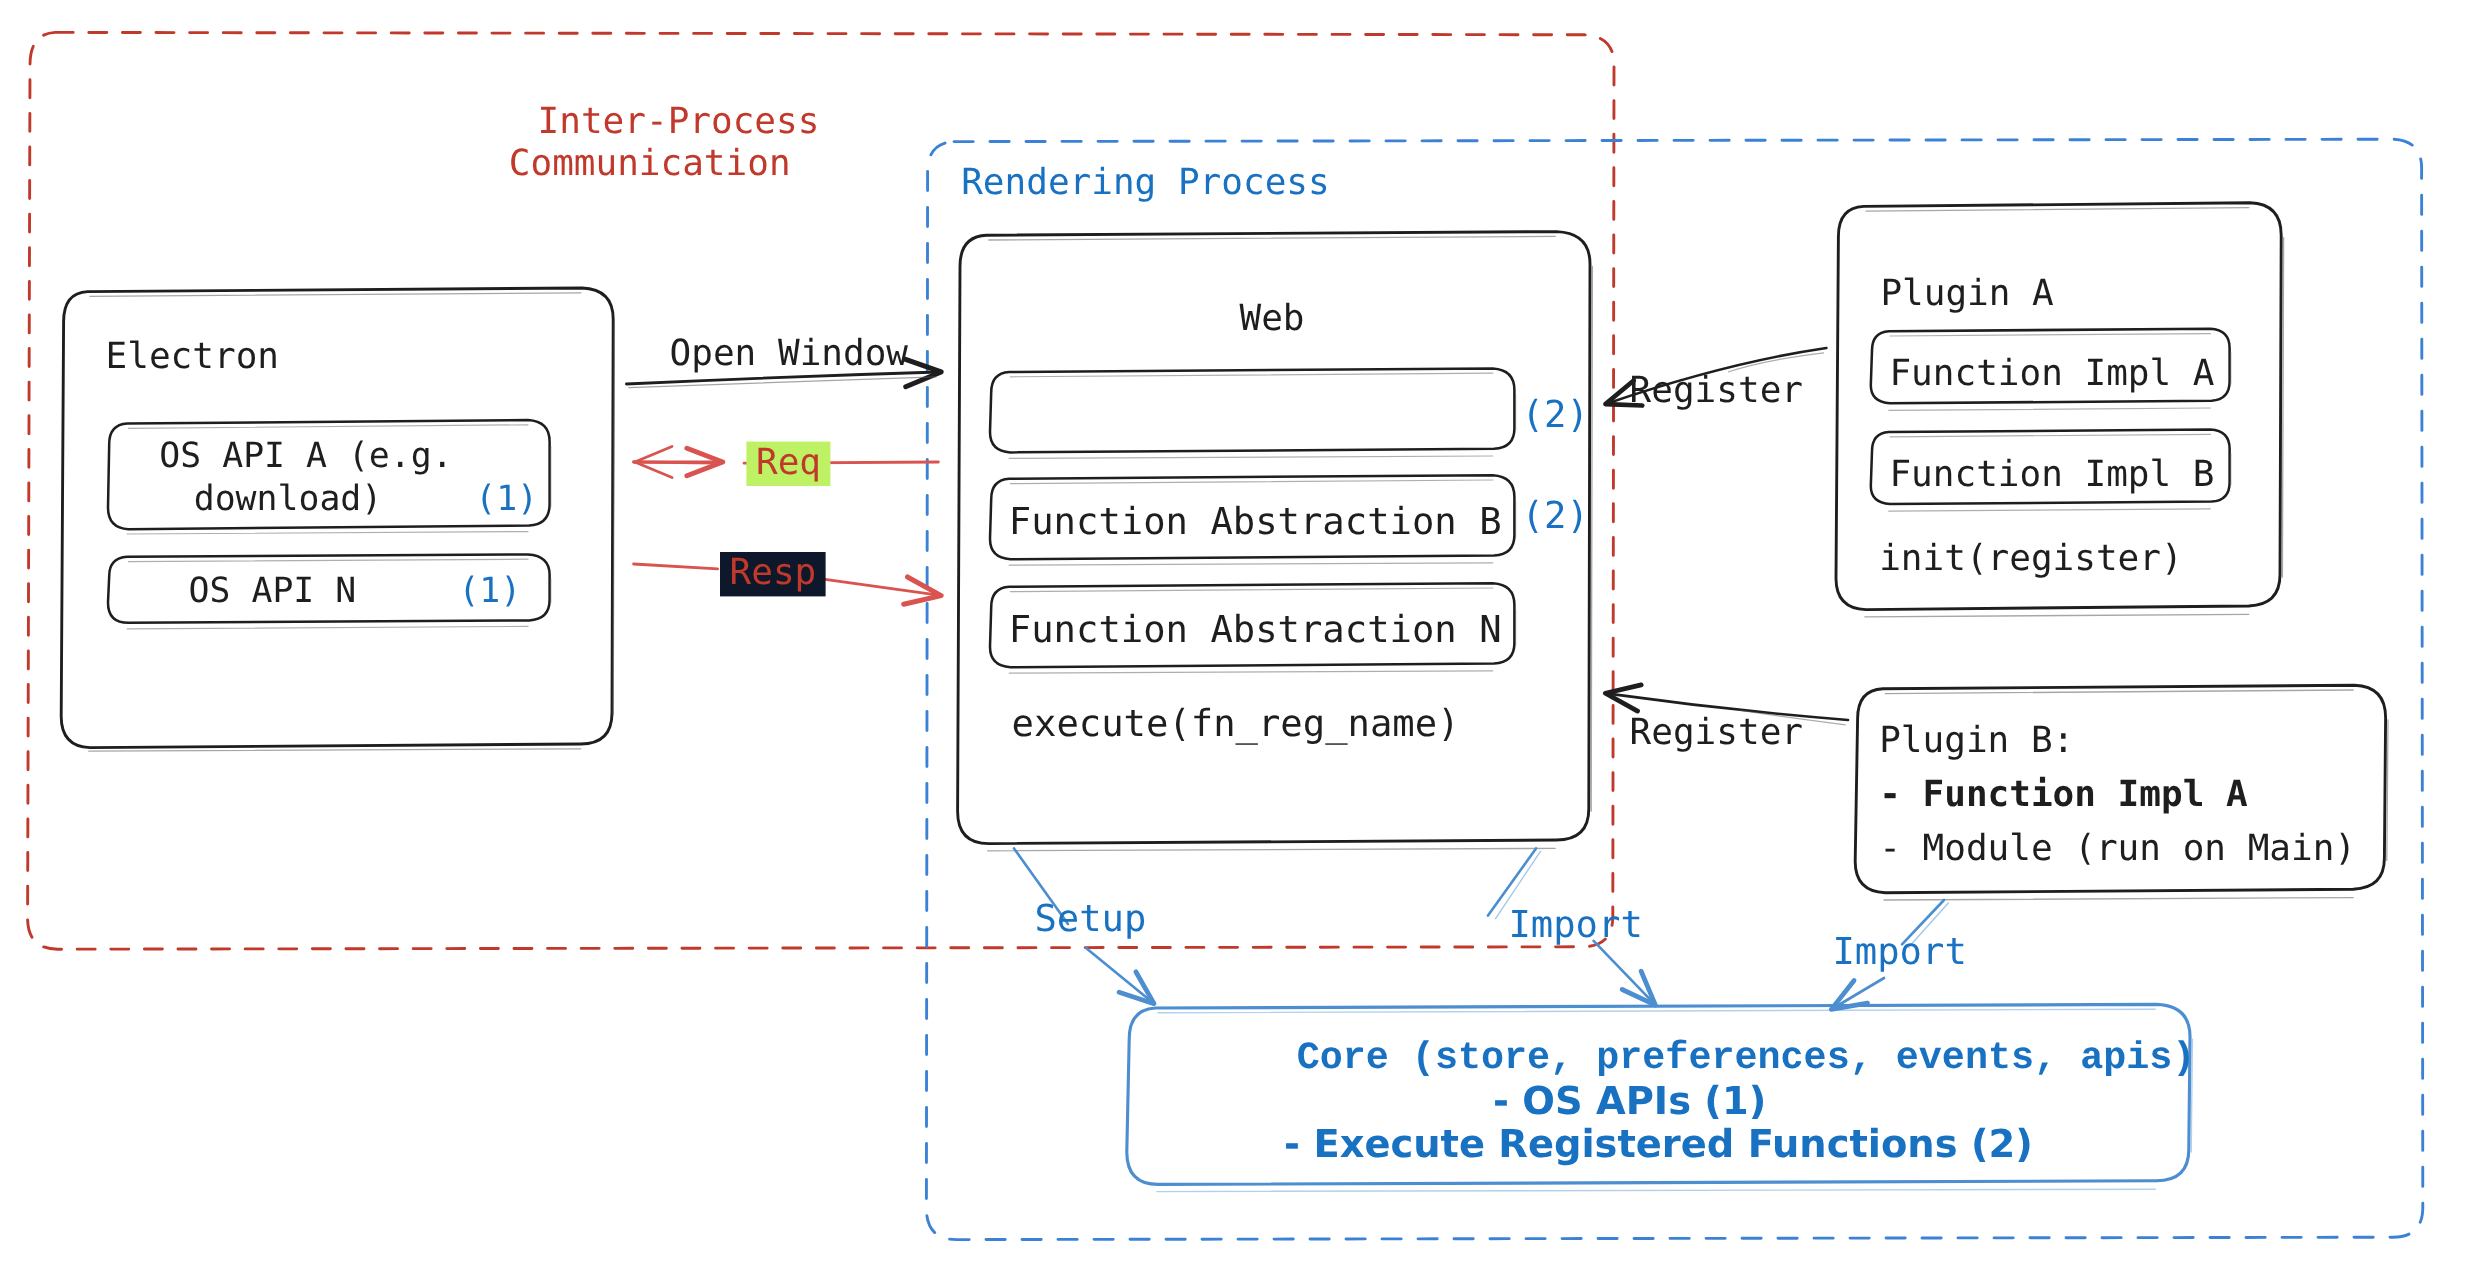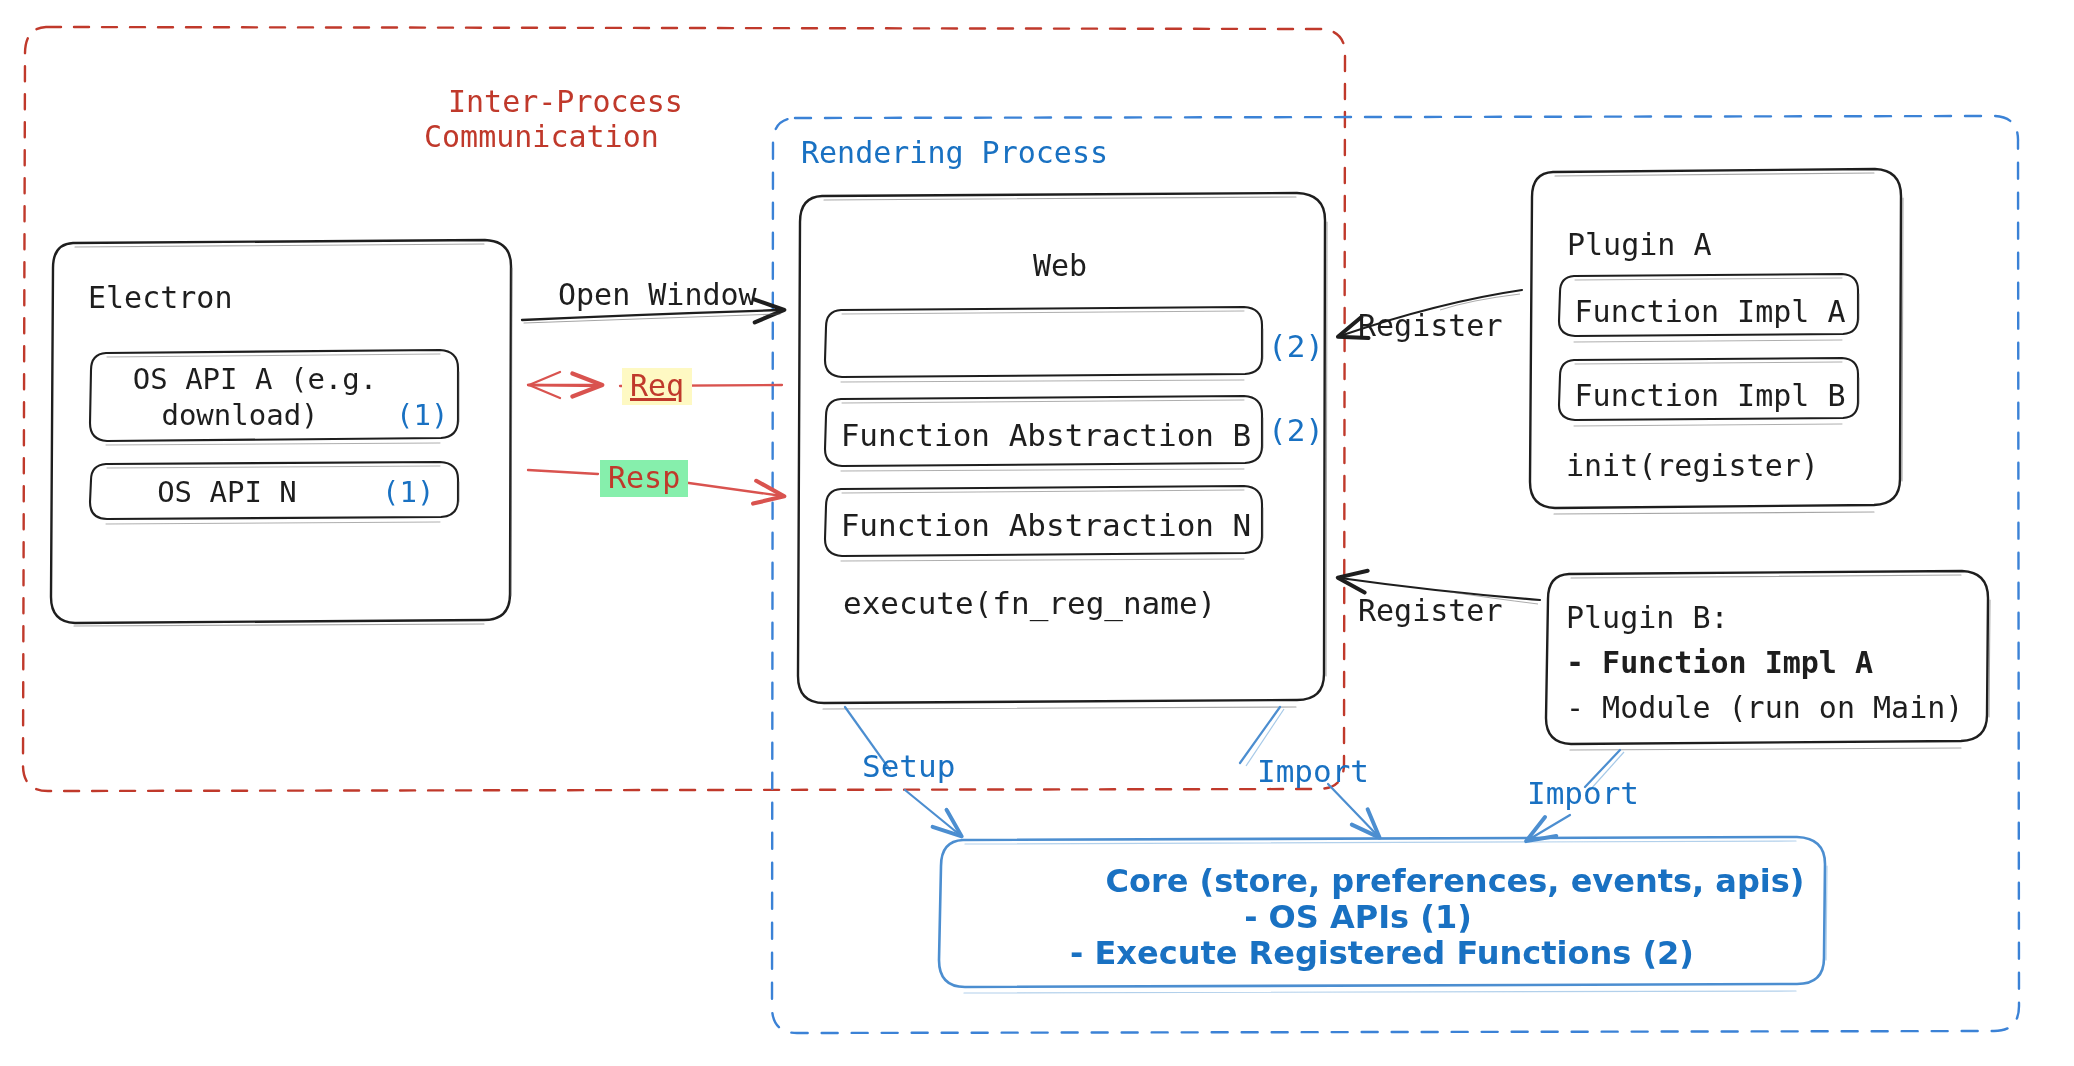--- a/index.html
+++ b/index.html
@@ -182,23 +182,23 @@
 
   <div class="lbl t-29 center" style="left:105px; top:362px; width:300px;">OS API A (e.g.</div>
   <div class="lbl t-29 center" style="left:90px; top:398px; width:300px;">download)</div>
   <div class="lbl blue t-29" style="left:396px; top:398px;">(1)</div>
 
   <div class="lbl t-29 center" style="left:112px; top:475px; width:230px;">OS API N</div>
   <div class="lbl blue t-29" style="left:382px; top:475px;">(1)</div>
 
   <div class="lbl t-30" style="left:558px; top:277px;">Open Window</div>
 
-  <div class="lbl red t-30" style="left:622px; top:368px; background:#fef9c3; padding:0 8px;text-decoration:underline;">Req</div>
-
-  <div class="lbl red t-30" style="left:600px; top:460px; background:#86efac; padding:0 8px;">Resp</div>
+  <div class="lbl red t-30" style="left:622px; top:368px; background:#bef264; padding:0 8px;">Req</div>
+
+  <div class="lbl red t-30" style="left:600px; top:460px; background:#0f172a; padding:0 8px;">Resp</div>
 
   <div class="lbl t-30" style="left:1358px; top:308px;">Register</div>
 
   <div class="lbl t-30" style="left:1358px; top:593px;">Register</div>
 
   <div class="lbl blue t-31" style="left:862px; top:748px;">Setup</div>
 
   <div class="lbl blue t-31" style="left:1257px; top:753px;">Import</div>
 
   <div class="lbl blue t-31" style="left:1527px; top:775px;">Import</div>
@@ -216,17 +216,17 @@
 
   <div class="lbl t-30" style="left:1567px; top:227px;">Plugin A</div>
   <div class="lbl t-30 center" style="left:1566px; top:294px; width:288px;">Function Impl A</div>
   <div class="lbl t-30 center" style="left:1566px; top:378px; width:288px;">Function Impl B</div>
   <div class="lbl t-30" style="left:1566px; top:448px;">init(register)</div>
 
   <div class="lbl t-30" style="left:1566px; top:600px;">Plugin B:</div>
   <div class="lbl t-30" style="left:1566px; top:645px;font-weight:bold;">- Function Impl A</div>
   <div class="lbl t-30" style="left:1566px; top:690px;">- Module (run on Main)</div>
 
-  <div class="lbl core t-32 center" style="left:939px; top:862px; width:1032px;">Core (store, preferences, events, apis)</div>
+  <div class="lbl core t-32 center" style="left:939px; top:862px; width:1032px;font-family:Liberation Mono, monospace;">Core (store, preferences, events, apis)</div>
   <div class="lbl core t-32 center" style="left:939px; top:898px; width:838px;">- OS APIs (1)</div>
   <div class="lbl core t-32 center" style="left:939px; top:934px; width:886px;">- Execute Registered Functions (2)</div>
 
 </div>
 
 </body></html>

